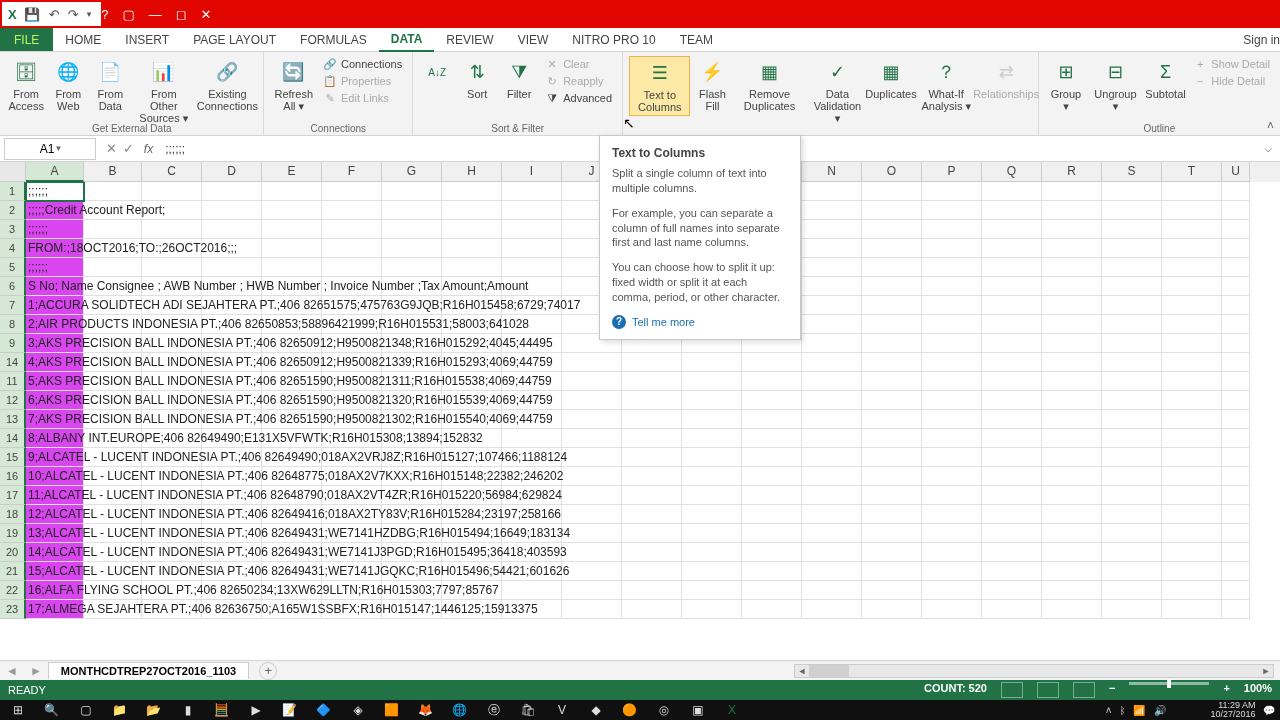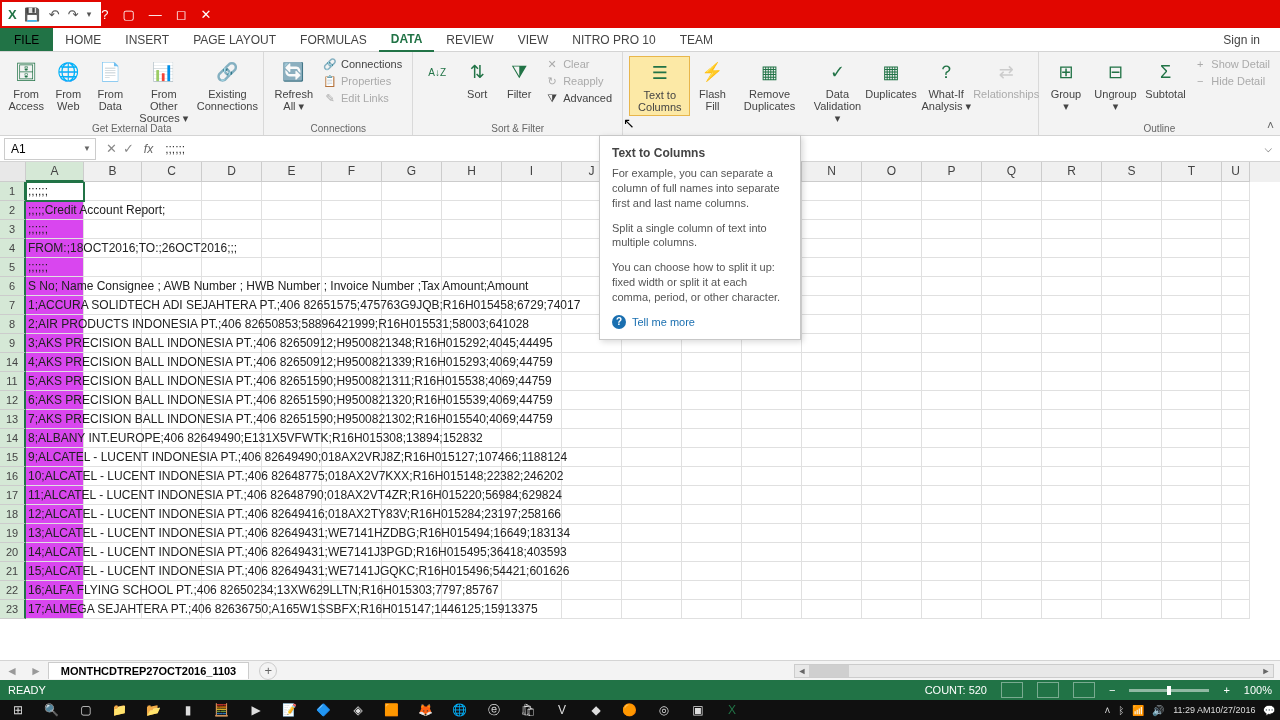--- a/index.html
+++ b/index.html
@@ -7,42 +7,42 @@
 
 
 .titlebar { height: 28px; background: #e10600; display: flex; align-items: center; color: #fff; position: relative; }
 .titlebar .qat { display: flex; align-items: center; gap: 8px; padding-left: 6px; background: #fff; height: 24px; margin: 2px 0 2px 2px; padding-right: 10px; }
 .titlebar .qat span { color: #555; font-size: 13px; }
 .titlebar .title { flex: 1; text-align: center; font-size: 12px; color: #fff; }
 .titlebar .wincontrols { display: flex; gap: 14px; padding-right: 10px; color: #fff; font-size: 13px; }
 
 
 .ribbontabs { height: 24px; background: #fff; display: flex; align-items: center; border-bottom: 1px solid #d4d4d4; }
-.filetab { background: #217346; color: #000000; padding: 4px 14px; font-size: 12px; height: 100%; display: flex; align-items: center; }
+.filetab { background: #217346; color: #bef264; padding: 4px 14px; font-size: 12px; height: 100%; display: flex; align-items: center; }
 .rtab { padding: 4px 12px; font-size: 12px; color: #444; cursor: pointer; }
 .rtab.active { color: #217346; border-bottom: 2px solid #217346; font-weight: 600; }
-.signin { margin-left: auto; padding-right: 20px; font-size: 12px; color: #444; }
+.signin { margin-left: auto; font-size: 12px; color: #444; }
 
 
 .ribbon { height: 84px; background: #f3f3f3; border-bottom: 1px solid #d4d4d4; display: flex; position: relative; }
 .rgroup { border-right: 1px solid #d9d9d9; padding: 4px 6px 14px 6px; display: flex; flex-direction: column; position: relative; }
 .rgroup .gbody { display: flex; align-items: flex-start; flex: 1; gap: 2px; }
 .rgroup .glabel { position: absolute; bottom: 1px; left: 0; right: 0; text-align: center; font-size: 10px; color: #666; }
 .rbtn { display: flex; flex-direction: column; align-items: center; justify-content: flex-start; padding: 2px 4px; font-size: 11px; color: #444; text-align: center; min-width: 40px; }
 .rbtn.highlighted { background: #fce9a6; border: 1px solid #e8b64b; }
 .rbtn .ricon { width: 28px; height: 28px; margin-bottom: 2px; display: flex; align-items: center; justify-content: center; font-size: 18px; color: #217346; }
 .rstack { display: flex; flex-direction: column; gap: 1px; padding: 0 4px; }
 .rstack .stitem { font-size: 11px; color: #444; display: flex; align-items: center; gap: 4px; white-space: nowrap; padding: 1px 0; }
 .rstack .stitem.disabled { color: #aaa; }
 .rstack .smicon { width: 14px; height: 14px; display: inline-flex; align-items: center; justify-content: center; font-size: 11px; }
 .collapse-ribbon { position: absolute; right: 6px; bottom: 2px; font-size: 12px; color: #666; }
 
 
 .formulabar { height: 26px; background: #fff; border-bottom: 1px solid #d4d4d4; display: flex; align-items: center; }
-.namebox { width: 92px; height: 22px; border: 1px solid #ccc; margin-left: 4px; padding-left: 6px; font-size: 12px; display: flex; align-items: center; justify-content: space-between; padding-right: 4px; }
+.namebox { width: 92px; height: 22px; border: 1px solid #ccc; margin-left: 4px; padding-left: 6px; font-size: 12px; display: flex; align-items: center; justify-content: center; padding-right: 4px; }
 .namebox .dd { font-size: 8px; color: #666; }
 .fxbtns { display: flex; gap: 6px; padding: 0 10px; color: #888; font-size: 13px; }
 .fxlabel { font-style: italic; color: #666; padding-right: 6px; }
 .fxinput { flex: 1; font-size: 12px; padding-left: 6px; color: #333; }
 .fxexpand { padding: 0 8px; color: #666; font-size: 10px; }
 
 
 .tooltip { position: absolute; left: 599px; top: 135px; width: 202px; background: #fff; border: 1px solid #c7c7c7; box-shadow: 2px 2px 6px rgba(0,0,0,0.15); z-index: 50; padding: 10px 12px; font-size: 11px; color: #555; }
 .tooltip .tthead { font-weight: 600; color: #444; margin-bottom: 6px; font-size: 12px; }
 .tooltip p { margin-bottom: 10px; line-height: 1.35; }
@@ -75,30 +75,30 @@
 .sheetbar { position: absolute; bottom: 40px; left: 0; right: 0; height: 20px; background: #f3f3f3; border-top: 1px solid #d4d4d4; display: flex; align-items: center; font-size: 12px; }
 .sheetbar .navarr { padding: 0 6px; color: #999; }
 .sheettab { background: #fff; border: 1px solid #ccc; border-bottom: none; padding: 2px 12px; font-weight: 600; font-size: 11px; }
 .addsheet { width: 18px; height: 18px; border: 1px solid #ccc; border-radius: 50%; margin-left: 10px; text-align: center; line-height: 15px; color: #666; font-size: 13px; }
 .hscroll { margin-left: auto; width: 480px; height: 14px; background: #e8e8e8; display: flex; align-items: center; border: 1px solid #ccc; margin-right: 6px; }
 .hscroll .thumb { width: 40px; height: 12px; background: #cfcfcf; margin-left: 0; }
 .hscroll .arr { width: 14px; text-align: center; color: #666; font-size: 9px; }
 
 
 .statusbar { position: absolute; bottom: 20px; left: 0; right: 0; height: 20px; background: #217346; color: #fff; display: flex; align-items: center; font-size: 11px; padding: 0 8px; gap: 18px; }
-.statusbar .sright { margin-left: auto; display: flex; align-items: center; gap: 14px; }
+.statusbar .sright { margin-left: auto; display: flex; align-items: flex-start; gap: 14px; font-weight: bold; }
 .viewbtn { width: 22px; height: 16px; border: 1px solid rgba(255,255,255,0.4); display: inline-block; }
 .zoomslider { width: 80px; height: 3px; background: rgba(255,255,255,0.5); position: relative; }
 .zoomslider .handle { position: absolute; left: 38px; top: -3px; width: 4px; height: 9px; background: #fff; }
 
 
 .taskbar { position: absolute; bottom: 0; left: 0; right: 0; height: 20px; background: #101010; display: flex; align-items: center; padding: 0 4px; gap: 6px; }
 .tbicon { width: 28px; height: 18px; display: flex; align-items: center; justify-content: center; color: #ddd; font-size: 12px; }
 .tbright { margin-left: auto; display: flex; align-items: center; gap: 8px; color: #ddd; font-size: 10px; }
-.tbtime { display: flex; flex-direction: row; align-items: flex-end; line-height: 1; font-size: 9px; }
+.tbtime { display: flex; flex-direction: column; align-items: flex-end; line-height: 1; font-size: 9px; margin-left: 36px; }
 
 .cursor { position: absolute; left: 623px; top: 115px; z-index: 60; font-size: 14px; color: #000; pointer-events: none; }
 </style>
 </head>
 <body>
 
 <div class="titlebar">
   <div class="qat">
     <span style="color:#217346;font-weight:bold">X</span>
     <span>💾</span>
@@ -283,22 +283,22 @@
     <span>✕</span>
     <span>✓</span>
   </div>
   <span class="fxlabel">fx</span>
   <div class="fxinput">;;;;;;</div>
   <span class="fxexpand">⌵</span>
 </div>
 
 <div class="tooltip">
   <div class="tthead">Text to Columns</div>
+  <p>Split a single column of text into multiple columns.</p>
   <p>For example, you can separate a column of full names into separate first and last name columns.</p>
-  <p>Split a single column of text into multiple columns.</p>
   <p>You can choose how to split it up: fixed width or split it at each comma, period, or other character.</p>
   <div class="ttmore">
       <span class="qicon">?</span>
       <span>Tell me more</span>
     </div>
 </div>
 
 <div class="cursor">↖</div>
 
 <div class="gridwrap">

